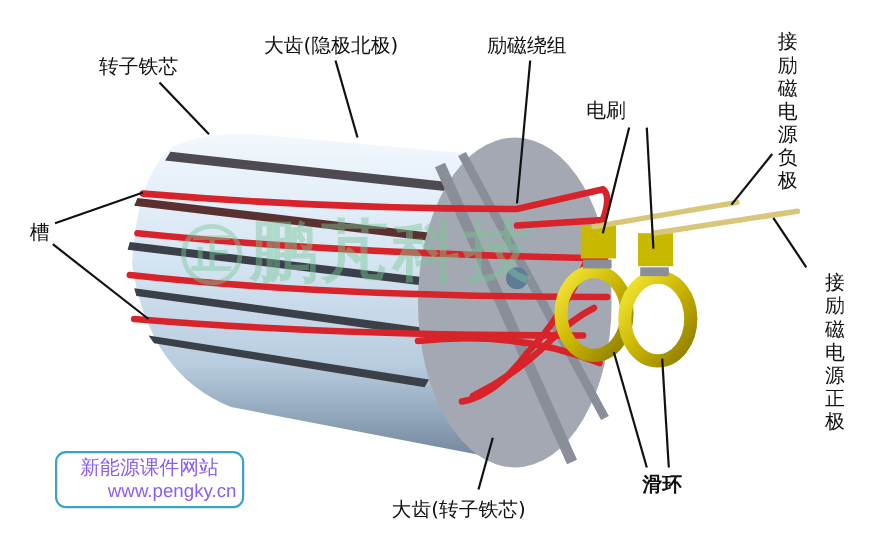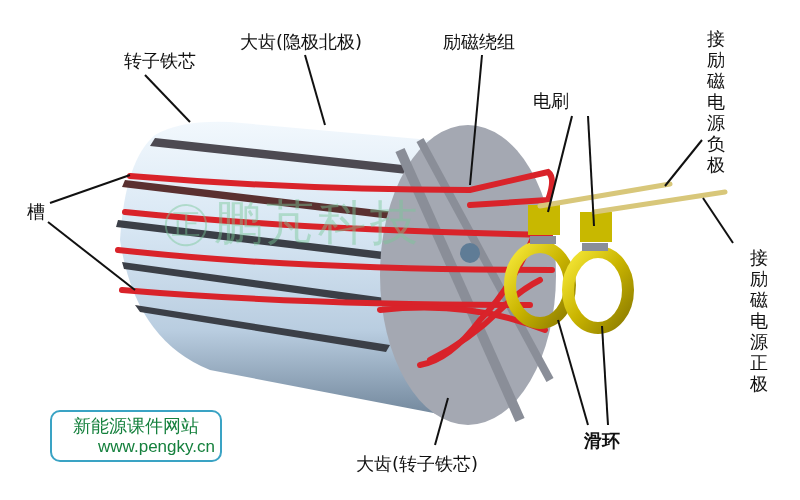--- a/index.html
+++ b/index.html
@@ -4,25 +4,25 @@
 <style>
   html, body { margin: 0; padding: 0; background: #ffffff; }
   body { width: 800px; height: 500px; position: relative; overflow: hidden;
          font-family: "DejaVu Sans", "Liberation Sans", sans-serif; }
   #canvas { position: absolute; left: 0; top: 0; width: 800px; height: 500px; }
   .label { position: absolute; font-size: 18px; color: #111; white-space: nowrap; line-height: 1; }
   .vlabel { position: absolute; font-size: 18px; color: #111; width: 20px; line-height: 21px;
             text-align: center; word-break: break-all; white-space: normal; }
   .logo { position: absolute; left: 50px; top: 410px; width: 172px; height: 52px;
           border: 2px solid #3aa3c4; border-radius: 10px; background: #fff;
-          color: #15803d; text-align: center; box-sizing: border-box; }
+          color: #8b5cf6; text-align: center; box-sizing: border-box; }
   .logo .l1 { font-size: 18px; line-height: 22px; margin-top: 3px; }
   .logo .l2 { font-size: 17px; line-height: 20px; font-family: "Liberation Sans", sans-serif; padding-left: 41px; }
-  .watermark { position: absolute; left: 162px; top: 198px; font-size: 48px; color: rgba(120,200,150,0.45);
-               font-weight: normal; letter-spacing: 4px; white-space: nowrap; line-height: 1; }
+  .watermark { position: absolute; left: 162px; top: 198px; font-size: 61px; color: rgba(120,200,150,0.45);
+               font-weight: bold; letter-spacing: 4px; white-space: nowrap; line-height: 1; }
 </style>
 </head>
 <body>
 
 <svg id="canvas" viewBox="0 0 800 500" xmlns="http://www.w3.org/2000/svg">
   <defs>
     <linearGradient id="coreGrad" x1="0" y1="0" x2="0" y2="1">
       <stop offset="0" stop-color="#f2f8fd"></stop>
       <stop offset="0.35" stop-color="#d8e7f4"></stop>
       <stop offset="0.7" stop-color="#b9cde0"></stop>
@@ -86,21 +86,21 @@
     <line x1="50" y1="203" x2="130" y2="175"></line>
     <line x1="48" y1="222" x2="135" y2="290"></line>
     <line x1="558" y1="320" x2="588" y2="425"></line>
     <line x1="602" y1="326" x2="608" y2="425"></line>
     <line x1="448" y1="398" x2="435" y2="445"></line>
   </g>
 </svg>
 
 <div class="watermark">㊣鹏芃科技</div>
 
-<div class="label" style="left:90px; top:52px;margin-left:34px;">转子铁芯</div>
+<div class="label" style="left:90px; top:52px;">转子铁芯</div>
 <div class="label" style="left:240px; top:33px;text-align:center;">大齿(隐极北极)</div>
 <div class="label" style="left:443px; top:33px;">励磁绕组</div>
 <div class="label" style="left:533px; top:92px;">电刷</div>
 <div class="vlabel" style="left:706px; top:28px;">接励磁电源负极</div>
 <div class="vlabel" style="left:733px; top:247px;margin-left:16px;">接励磁电源正极</div>
 <div class="label" style="left:27px; top:203px;">槽</div>
 <div class="label" style="left:584px; top:432px;font-weight:bold;">滑环</div>
 <div class="label" style="left:356px; top:455px;">大齿(转子铁芯)</div>
 
 <div class="logo">

